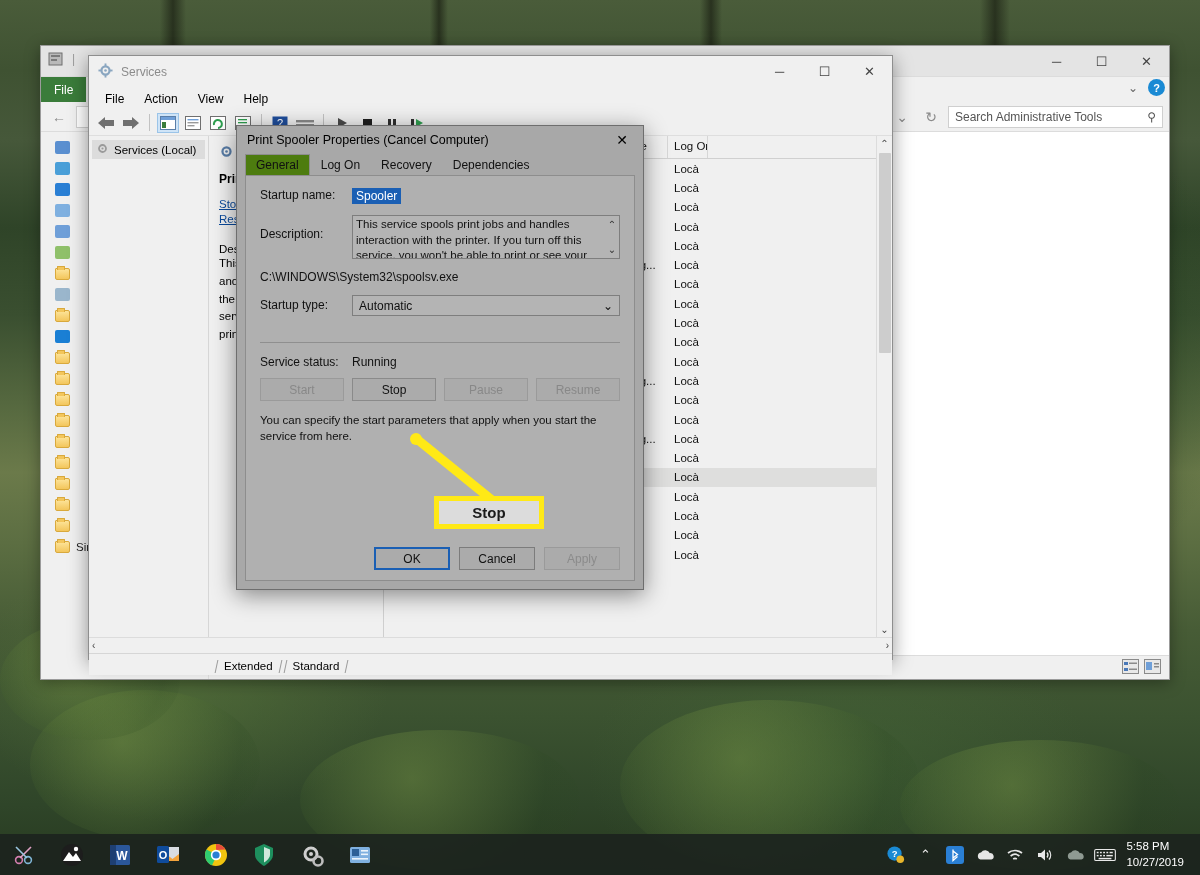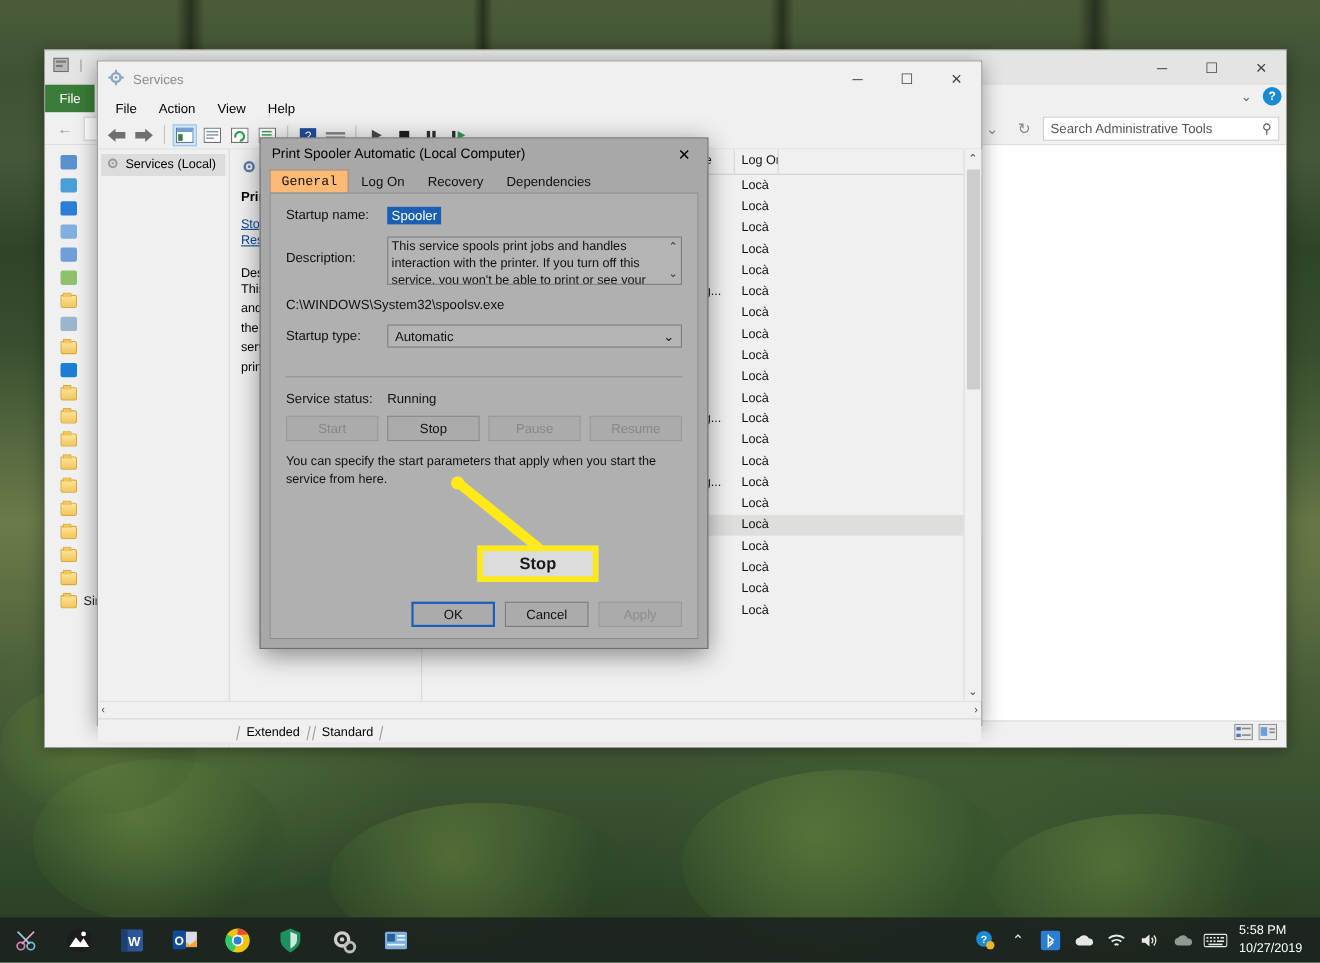--- a/index.html
+++ b/index.html
@@ -252,21 +252,21 @@
   }
   #propdlg .tabs {
     display: flex; align-items: flex-end; height: 22px;
     padding-left: 8px; gap: 1px;
   }
   #propdlg .ptab {
     padding: 3px 10px 3px 10px; font-size: 12px; color: #111;
     background: #a8a8a8;
   }
   #propdlg .ptab.active {
-    background: #fdba74; border: 1px solid #8d8d8d; border-bottom: none; font-family: Liberation Mono, monospace;
+    background: #4d7c0f; border: 1px solid #8d8d8d; border-bottom: none;
   }
   #propdlg .page {
     margin: 0 8px 8px 8px; height: calc(100% - 27px - 22px - 8px);
     background: #b0b0b0; border: 1px solid #8d8d8d;
     padding: 12px 14px; position: relative;
   }
   #propdlg .frow { display: flex; margin-bottom: 11px; }
   #propdlg .flabel { width: 92px; flex: none; font-size: 12px; }
   #propdlg .selected-val {
     background: #1a5fb4; color: #fff; padding: 1px 4px; font-size: 12px;
@@ -802,21 +802,21 @@
   </div>
 
   <div class="tabstrip" id="svc-tabs">
       <span class="mtab">Extended</span>
       <span class="mtab">Standard</span>
     </div>
 </div>
 
 <div id="propdlg">
   <div class="dlg-title">
-    <span class="t">Print Spooler Automatic (Local Computer)</span>
+    <span class="t">Print Spooler Properties (Cancel Computer)</span>
     <span class="dlg-close">✕</span>
   </div>
 
   <div class="tabs" id="dlg-tabs">
       <span class="ptab active">General</span>
       <span class="ptab">Log On</span>
       <span class="ptab">Recovery</span>
       <span class="ptab">Dependencies</span>
     </div>
 

